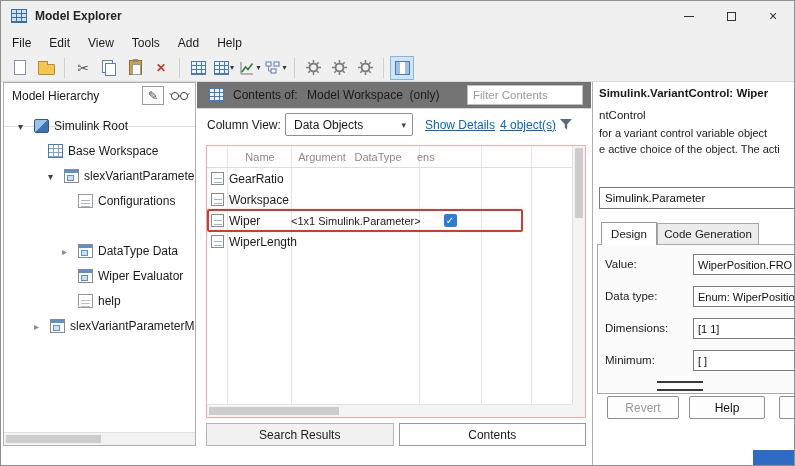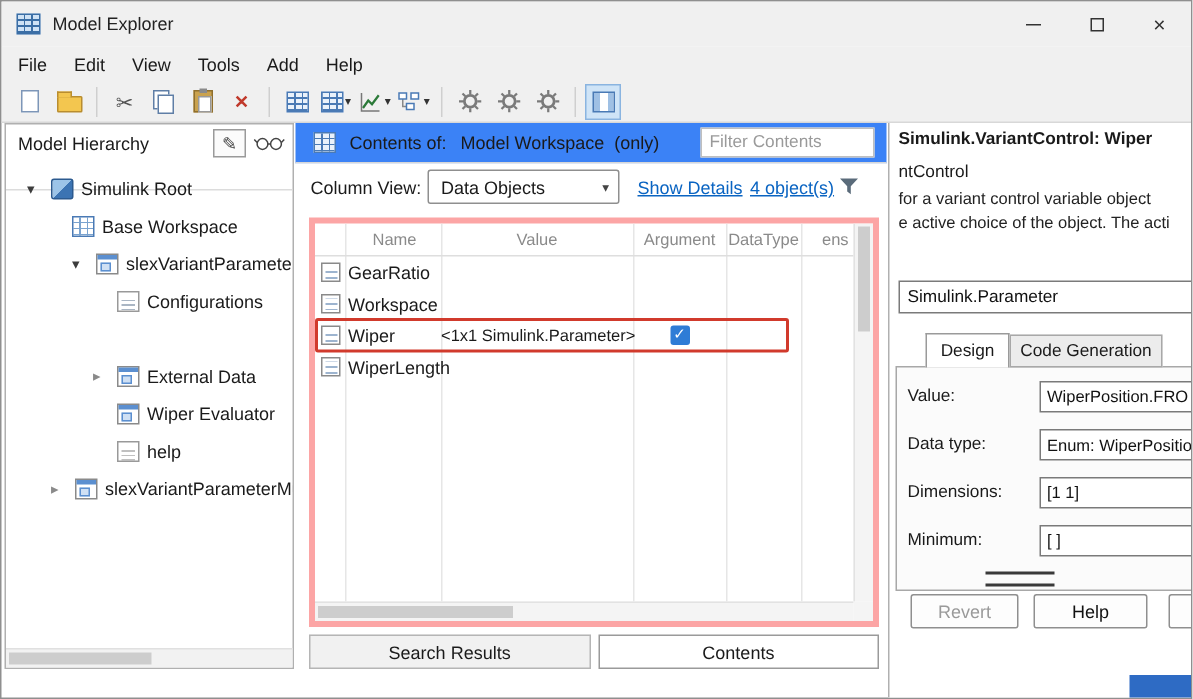--- a/index.html
+++ b/index.html
@@ -5,21 +5,21 @@
   * { margin:0; padding:0; box-sizing:border-box; }
   html,body { background:#ddd; }
   body { font-family:"Liberation Sans", sans-serif; font-size:12px; color:#1a1a1a; }
   .window { position:relative; width:795px; height:466px; background:#fff; border:1px solid #8f8f8f; overflow:hidden; }
 
   
   .titlebar { position:absolute; top:0; left:0; right:0; height:30px; background:#f0f0f0; display:flex; align-items:center; }
   .app-icon { width:16px; height:14px; margin:0 8px 0 10px; border:1px solid #3b6ea5; background-color:#cfe2f5;
     background-image:repeating-linear-gradient(to right, transparent 0 4px, #3b6ea5 4px 5px),
                      repeating-linear-gradient(to bottom, transparent 0 3px, #3b6ea5 3px 4px); }
-  .win-title { font-size:12px; color:#222; }
+  .win-title { font-size:12px; color:#222;font-weight:bold; }
   .win-controls { position:absolute; right:0; top:0; height:30px; display:flex; }
   .win-btn { width:42px; height:30px; display:flex; align-items:center; justify-content:center; color:#333; }
   .min-glyph { width:10px; height:1px; background:#333; }
   .max-glyph { width:9px; height:9px; border:1px solid #333; }
   .close-glyph { font-size:14px; line-height:1; }
 
   
   .menubar { position:absolute; top:30px; left:0; right:0; height:23px; background:#f0f0f0; display:flex; align-items:center; gap:18px; padding-left:11px; }
   .menu-item { font-size:12px; color:#1a1a1a; }
 
@@ -68,35 +68,35 @@
   .ic-config { background:#fff; border:1px solid #999;
     background-image:repeating-linear-gradient(to bottom, transparent 0 2px, #aab6c4 2px 3px); background-size:9px 9px; background-repeat:no-repeat; background-position:2px 3px; }
   .ic-page { background:#fff; border:1px solid #999;
     background-image:repeating-linear-gradient(to bottom, transparent 0 2px, #c0c0c0 2px 3px); background-size:9px 9px; background-repeat:no-repeat; background-position:2px 3px; }
   .red-outline { position:absolute; left:70px; right:3px; top:-2px; bottom:-2px; border:2px solid #d13a2c; }
   .lp-hscroll { position:absolute; left:0; right:0; bottom:0; height:13px; background:#f2f2f2; border-top:1px solid #e0e0e0; }
   .lp-hscroll .thumb { position:absolute; left:2px; top:2px; width:95px; height:8px; background:#cdcdcd; }
 
   
   .mid-panel { position:absolute; top:81px; left:196px; width:394px; height:364px; background:#fff; }
-  .c-header { position:absolute; top:0; left:0; right:0; height:27px; background:#3b82f6; border-bottom:1px solid #d7d7d7; }
+  .c-header { position:absolute; top:0; left:0; right:0; height:27px; background:#737373; border-bottom:1px solid #d7d7d7; }
   .c-header .i-grid { position:absolute; left:12px; top:6px; }
   .c-label { position:absolute; left:36px; top:6px; font-size:12px; }
   .c-scope { position:absolute; left:110px; top:6px; font-size:12px; white-space:pre; }
   .filter-input { position:absolute; right:8px; top:3px; width:116px; height:20px; border:1px solid #bfbfbf; font-family:"Liberation Sans",sans-serif; font-size:11.5px; padding:0 5px; color:#333; background:#fff; }
   .filter-input::placeholder { color:#9a9a9a; }
   .c-colbar { position:absolute; top:27px; left:0; right:0; height:32px; background:#fff; }
   .cv-label { position:absolute; left:10px; top:9px; font-size:12px; }
   .cv-select { position:absolute; left:88px; top:4px; width:128px; height:23px; border:1px solid #8f8f8f; border-radius:2px; background:#fff; }
   .cv-select .val { position:absolute; left:8px; top:4px; font-size:12px; }
   .cv-select .chev { position:absolute; right:6px; top:6px; font-size:9px; color:#444; }
   .link { position:absolute; top:9px; font-size:12px; color:#0a64c2; text-decoration:underline; white-space:nowrap; }
   .lnk-details { left:228px; } .lnk-count { left:303px; }
   .funnel { position:absolute; left:362px; top:9px; }
-  .c-table { position:absolute; top:63px; left:9px; right:5px; bottom:28px; border:4px solid #fca5a5; background:#fff; overflow:hidden; }
+  .c-table { position:absolute; top:63px; left:9px; right:5px; bottom:28px; border:1px solid #fca5a5; background:#fff; overflow:hidden; }
   .col-line { position:absolute; top:0; bottom:13px; width:1px; background:#e6e6e6; }
   .g-header { position:absolute; top:0; left:0; right:13px; height:22px; border-bottom:1px solid #dedede; display:flex; }
   .hcell { font-size:11px; color:#8a8a8a; display:flex; align-items:center; justify-content:center; }
   .grow { position:absolute; left:0; right:13px; height:21px; display:flex; align-items:center; }
   .cell { font-size:12px; white-space:nowrap; overflow:visible; }
   .w-icon{ width:20px; display:flex; justify-content:center; } .w-name{ width:64px; padding-left:2px; } .w-value{ width:128px; font-size:11px; } .w-arg{ width:62px; display:flex; justify-content:center; } .w-dt{ width:50px; }
   .param-icon { width:13px; height:13px; background:#fff; border:1px solid #8a8a8a; 
     background-image:repeating-linear-gradient(to bottom, transparent 0 3px, #9db4cf 3px 4px); background-size:8px 9px; background-repeat:no-repeat; background-position:2px 2px; }
   .hl-row { position:relative; }
   .hl-row .red-row-outline { position:absolute; left:0; top:-1px; bottom:-1px; width:316px; border:2px solid #d13a2c; border-radius:2px; pointer-events:none; }
@@ -110,21 +110,21 @@
   .tab-b { flex:1; display:flex; align-items:center; justify-content:center; font-size:12px; border:1px solid #9a9a9a; background:#fff; }
   .tab-b.inactive { background:#f1f1f1; border-color:#b5b5b5; }
 
   
   .right-panel { position:absolute; top:81px; left:591px; width:204px; height:385px; background:#fff; border-left:1px solid #b0b0b0; overflow:hidden; }
   .d-title { position:absolute; left:6px; top:5px; font-size:11.5px; font-weight:bold; white-space:nowrap; }
   .d-sub { position:absolute; left:6px; top:27px; font-size:11.5px; white-space:nowrap; }
   .d-desc1 { position:absolute; left:6px; top:45px; font-size:11px; color:#222; white-space:nowrap; }
   .d-desc2 { position:absolute; left:6px; top:61px; font-size:11px; color:#222; white-space:nowrap; }
   .d-typebox { position:absolute; left:6px; top:105px; width:200px; height:22px; border:1px solid #7a7a7a; font-family:"Liberation Sans",sans-serif; font-size:11.5px; padding:0 5px; color:#111; background:#fff; }
-  .dtab { position:absolute; display:flex; align-items:center; justify-content:center; font-size:11.5px;margin-left:16px; }
+  .dtab { position:absolute; display:flex; align-items:center; justify-content:center; font-size:11.5px; }
   .dtab.active { left:8px; top:140px; width:56px; height:23px; background:#fff; border:1px solid #9a9a9a; border-bottom:none; z-index:2; }
   .dtab.inactive { left:64px; top:141px; width:102px; height:22px; background:#ececec; border:1px solid #a8a8a8; z-index:1; }
   .d-box { position:absolute; left:4px; top:162px; width:204px; height:150px; border:1px solid #a8a8a8; background:#fbfbfb; }
   .d-row-label { position:absolute; left:12px; font-size:11.5px; }
   .d-row-input { position:absolute; left:100px; width:110px; height:21px; border:1px solid #7a7a7a; font-family:"Liberation Sans",sans-serif; font-size:11px; padding:0 4px; color:#111; background:#fff; z-index:3; }
   .mini-divider { position:absolute; left:64px; width:46px; height:2px; background:#3a3a3a; z-index:3; }
   .d-btn { position:absolute; top:314px; height:23px; border:1px solid #8f8f8f; border-radius:2px; background:#fdfdfd; display:flex; align-items:center; justify-content:center; font-size:12px; }
   .btn-revert { left:14px; width:72px; color:#9a9a9a; }
   .btn-help { left:96px; width:76px; color:#111; }
   .btn-partial { left:186px; width:25px; }
@@ -259,21 +259,21 @@
         <span class="ticon ic-model" style="left:60px"></span>
         <span class="tlabel" style="left:80px">slexVariantParameterWip</span>
       </div>
       <div class="trow" style="top:81px">
         <span class="ticon ic-config" style="left:74px"></span>
         <span class="tlabel" style="left:94px">Configurations</span>
       </div>
       <div class="trow" style="top:131px">
         <span class="twisty closed" style="left:58px">▸</span>
         <span class="ticon ic-model" style="left:74px"></span>
-        <span class="tlabel" style="left:94px">External Data</span>
+        <span class="tlabel" style="left:94px">DataType Data</span>
       </div>
       <div class="trow" style="top:156px">
         <span class="ticon ic-model" style="left:74px"></span>
         <span class="tlabel" style="left:94px">Wiper Evaluator</span>
       </div>
       <div class="trow" style="top:181px">
         <span class="ticon ic-page" style="left:74px"></span>
         <span class="tlabel" style="left:94px">help</span>
       </div>
       <div class="trow" style="top:206px">
@@ -310,21 +310,20 @@
     </div>
     <div class="c-table">
       <span class="col-line" style="left:20px"></span>
       <span class="col-line" style="left:84px"></span>
       <span class="col-line" style="left:212px"></span>
       <span class="col-line" style="left:274px"></span>
       <span class="col-line" style="left:324px"></span>
       <div class="g-header">
         <span class="hcell w-icon"></span>
         <span class="hcell w-name">Name</span>
-        <span class="hcell w-value">Value</span>
         <span class="hcell w-arg">Argument</span>
         <span class="hcell w-dt">DataType</span>
         <span class="hcell" style="padding-left:14px">ens</span>
       </div>
       <div class="grow" style="top:22px">
         <span class="cell w-icon">
             <span class="param-icon"></span>
           </span>
         <span class="cell w-name">GearRatio</span>
         <span class="cell w-value"></span>

